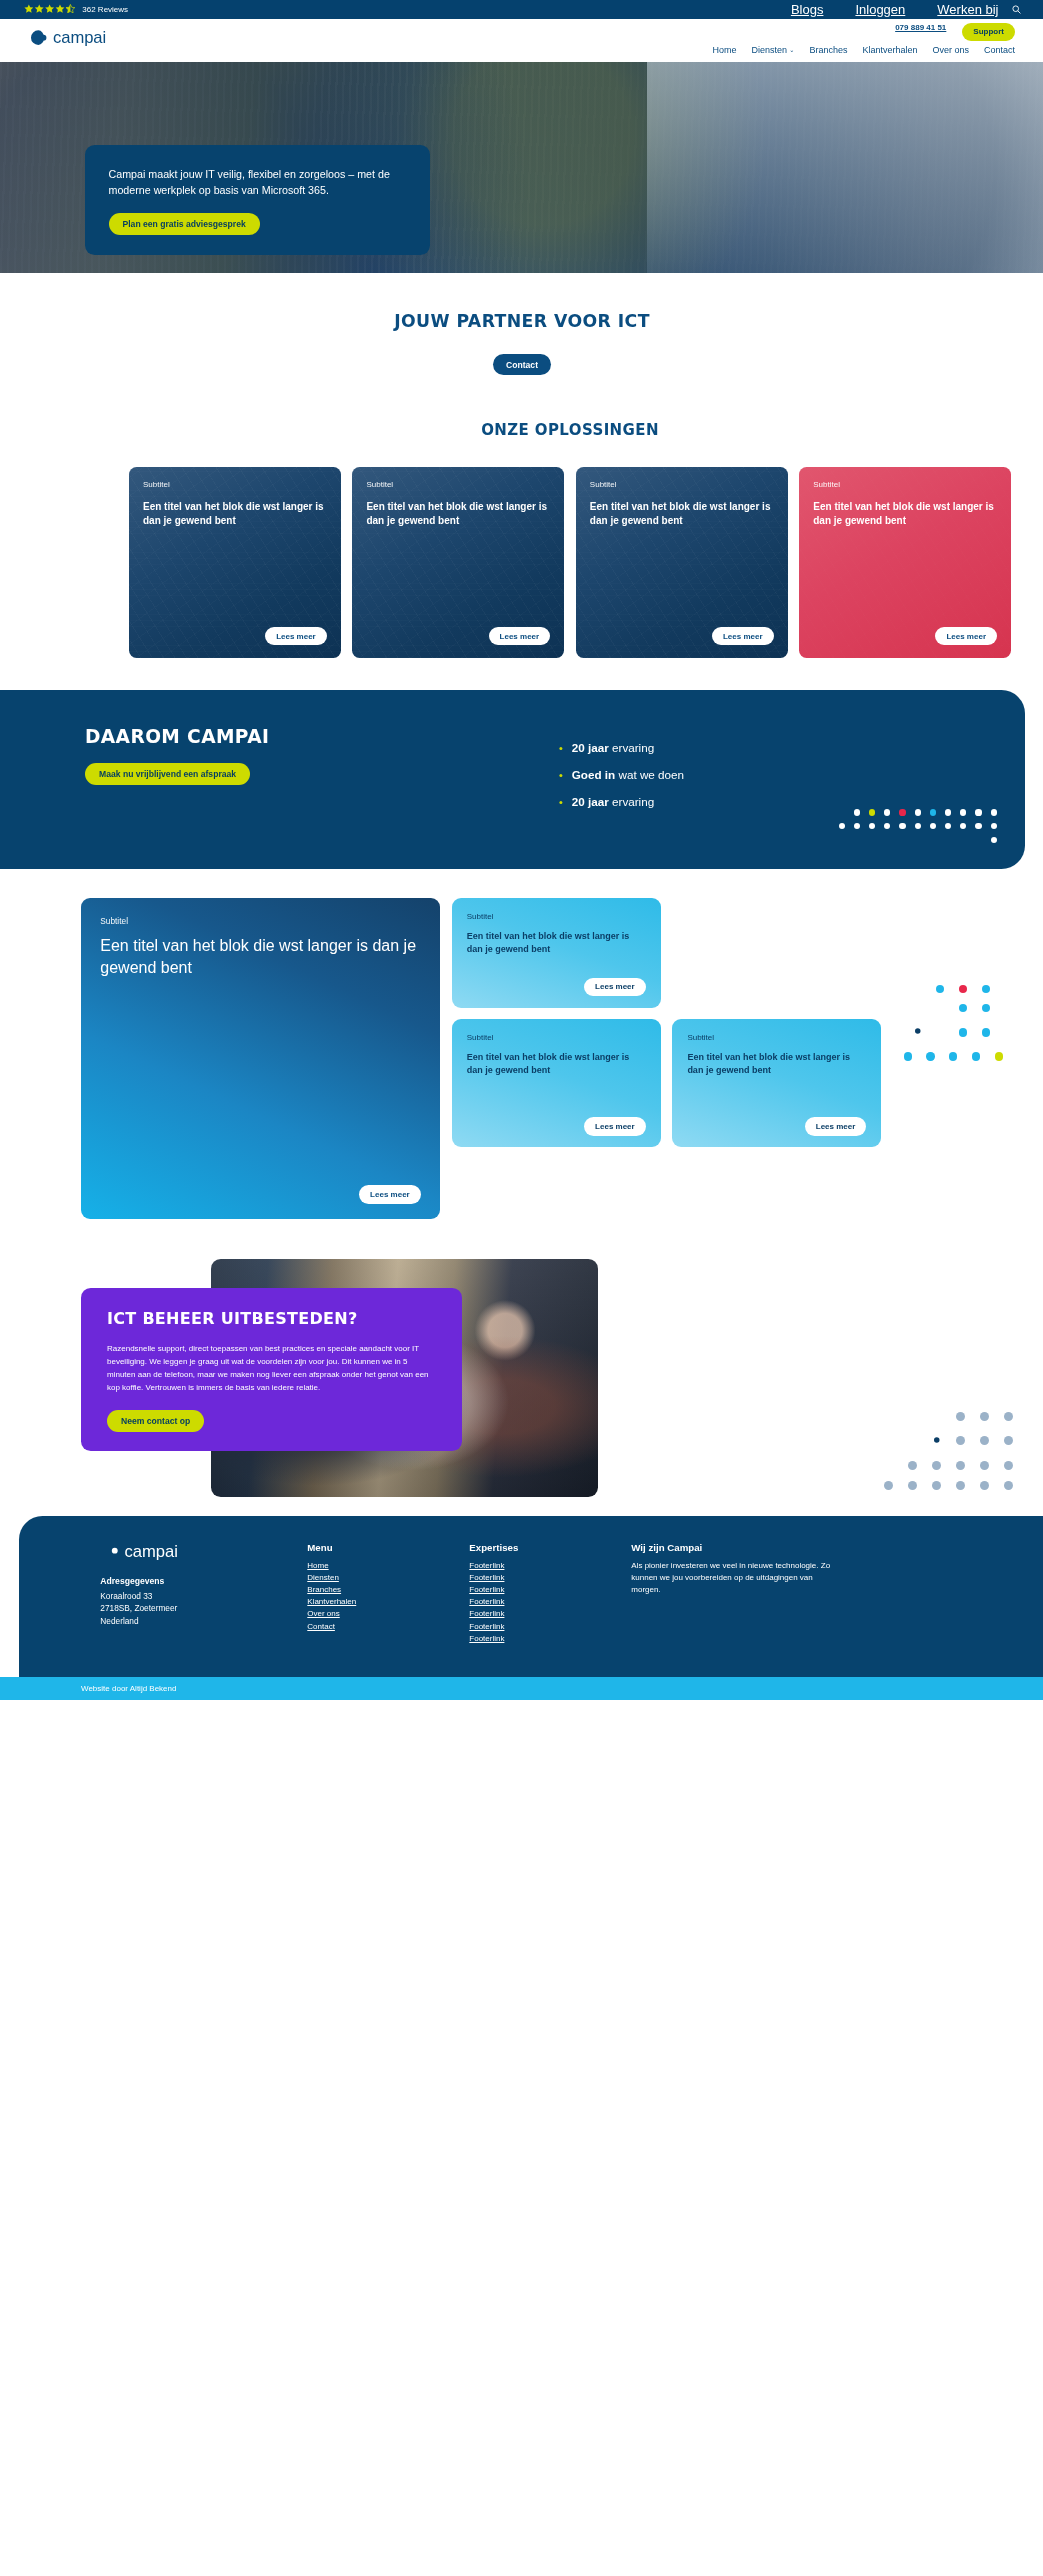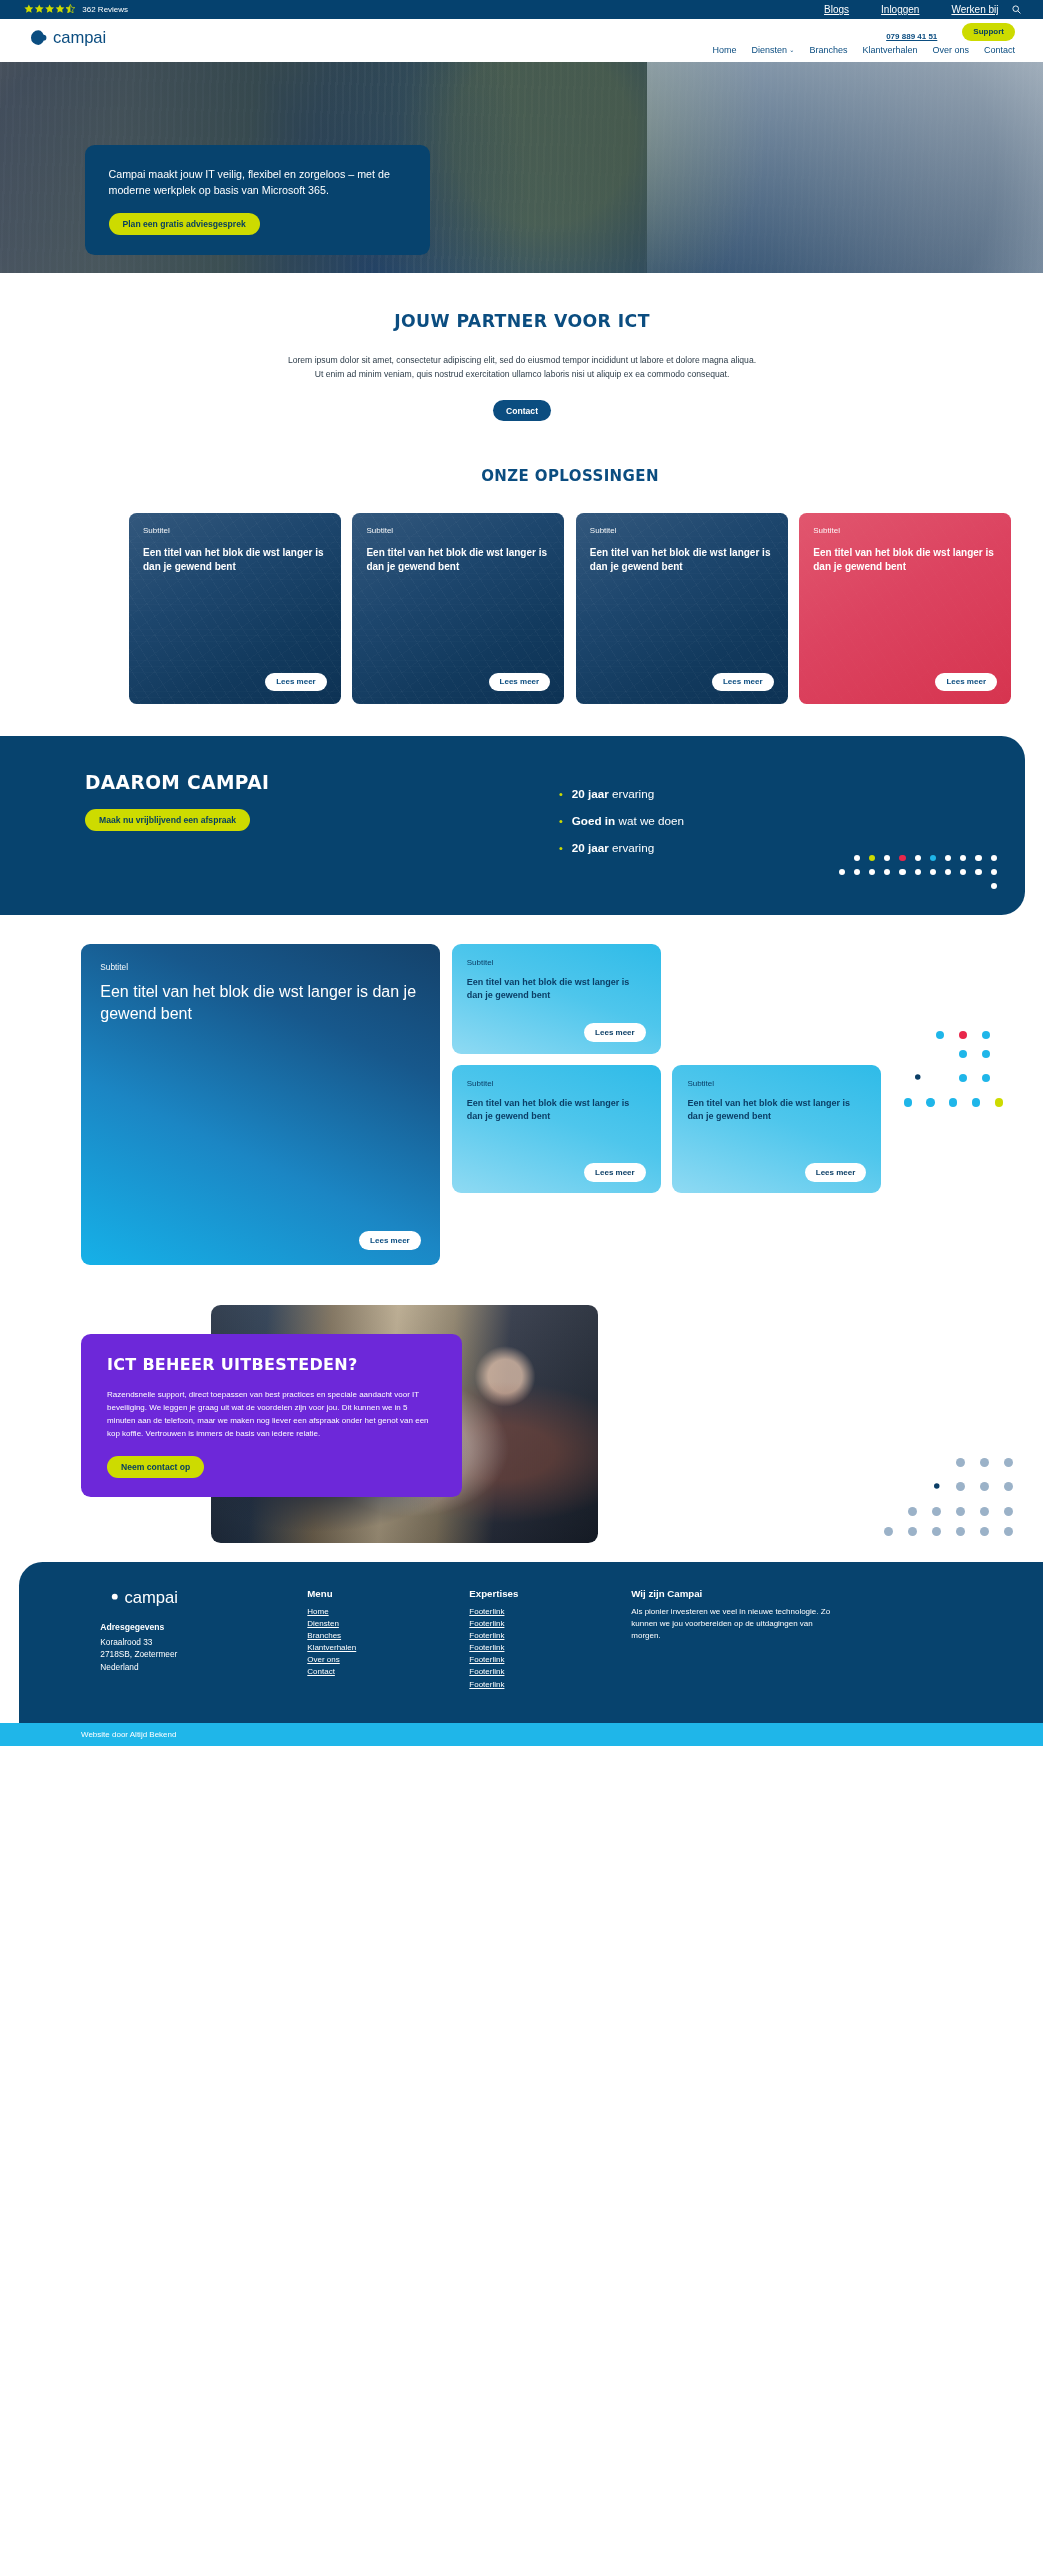--- a/index.html
+++ b/index.html
@@ -14,34 +14,34 @@
   }
   
   .topbar{
     background:#05416e;height:19.3px;display:flex;align-items:center;
     padding:0 23.5px;color:#fff;font-size:8px;
   }
   .topbar-left{display:flex;align-items:center;gap:4.8px;}
   .stars{letter-spacing:-0.7px;color:#cddb00;font-size:9px;line-height:1;}
   .reviews-count{color:#fff;font-size:8px;}
   .topbar-right{margin-left:auto;display:flex;align-items:center;gap:13px;}
-  .topbar-right a{color:#fff;font-size:10px;padding-left:19px;}
+  .topbar-right a{color:#fff;font-size:13px;padding-left:19px;}
   .search-ico{display:inline-block;width:9px;height:9px;position:relative;}
   .search-ico svg{display:block;}
 
   
   .header{
     background:#fff;height:43px;padding:0 29px;display:flex;align-items:flex-start;
     position:relative;
   }
   .logo{display:flex;align-items:center;gap:4.8px;margin-top:8.3px;}
   .logo-mark{width:19.3px;height:19.3px;position:relative;}
   .logo-word{font-size:16.6px;color:#0b4d80;letter-spacing:-0.1px;font-weight:400;}
   .header-right{margin-left:auto;display:flex;flex-direction:column;align-items:flex-end;gap:2.8px;padding-top:4.1px;}
-  .header-top-row{display:flex;align-items:flex-end;gap:25px;margin-left:16px;}
+  .header-top-row{display:flex;align-items:flex-start;gap:16px;margin-left:16px;}
   .phone{font-size:8px;color:#0b4d80;text-decoration:underline;font-weight:700;}
   .support-btn{
     background:#cddb00;color:#07405f;border:none;border-radius:11px;
     padding:4.1px 11px;font-size:8px;font-weight:700;cursor:pointer;
     font-family:inherit;
   }
   .mainnav{display:flex;gap:15px;padding-top:1.4px;}
   .mainnav a{color:#0b4d80;text-decoration:none;font-size:9px;display:flex;align-items:center;gap:2.1px;}
   .chev{font-size:6.2px;}
 
@@ -304,21 +304,20 @@
 
 <section class="hero">
   <div class="hero-card">
     <p class="hero-sub">Campai maakt jouw IT veilig, flexibel en zorgeloos – met de moderne werkplek op basis van Microsoft 365.</p>
     <button class="pill-lime">Plan een gratis adviesgesprek</button>
   </div>
 </section>
 
 <section class="section partner">
   <h2 class="sec-title">JOUW PARTNER VOOR ICT</h2>
-  <p>Lorem ipsum dolor sit amet, consectetur adipiscing elit, sed do eiusmod tempor incididunt ut labore et dolore magna aliqua. Ut enim ad minim veniam, quis nostrud exercitation ullamco laboris nisi ut aliquip ex ea commodo consequat.</p>
   <button class="btn-navy">Contact</button>
 </section>
 
 <section class="section solutions">
   <h2 class="sec-title">ONZE OPLOSSINGEN</h2>
   <div class="sol-grid">
     <div class="sol-card">
       <div class="sol-sub">Subtitel</div>
       <div class="sol-title">Een titel van het blok die wst langer is dan je gewend bent</div>
       <button class="lees-meer">Lees meer</button>

